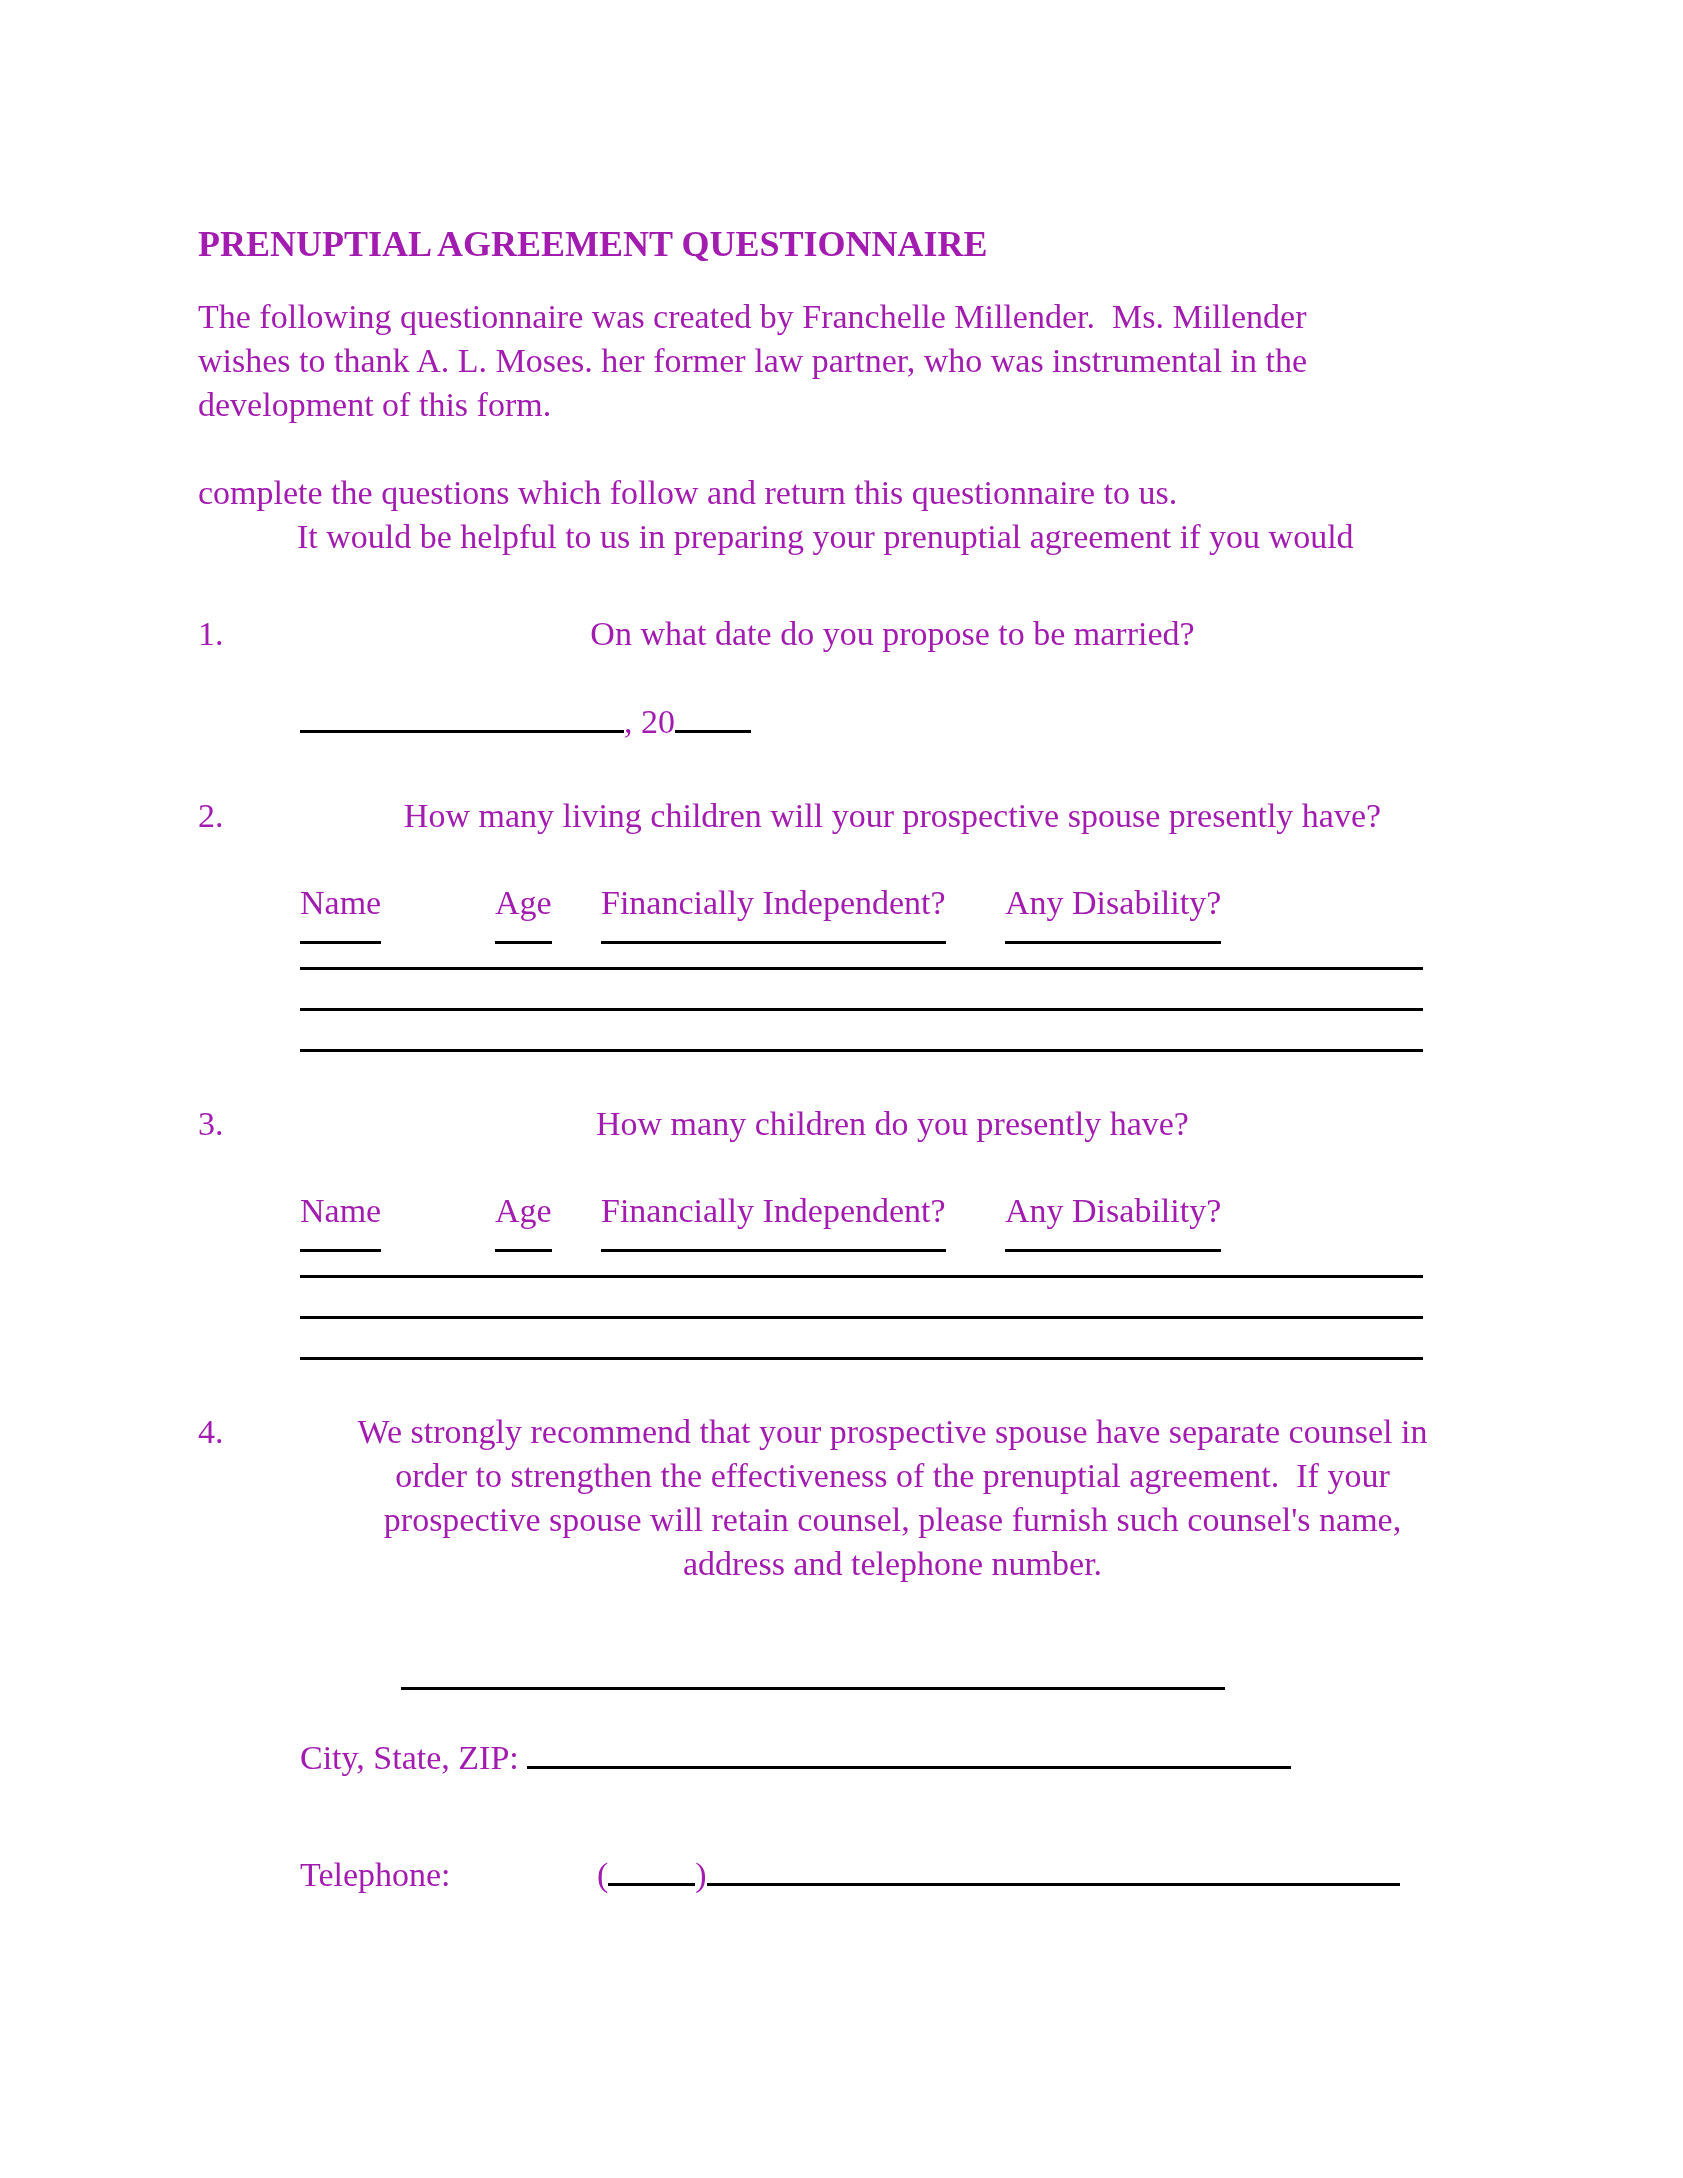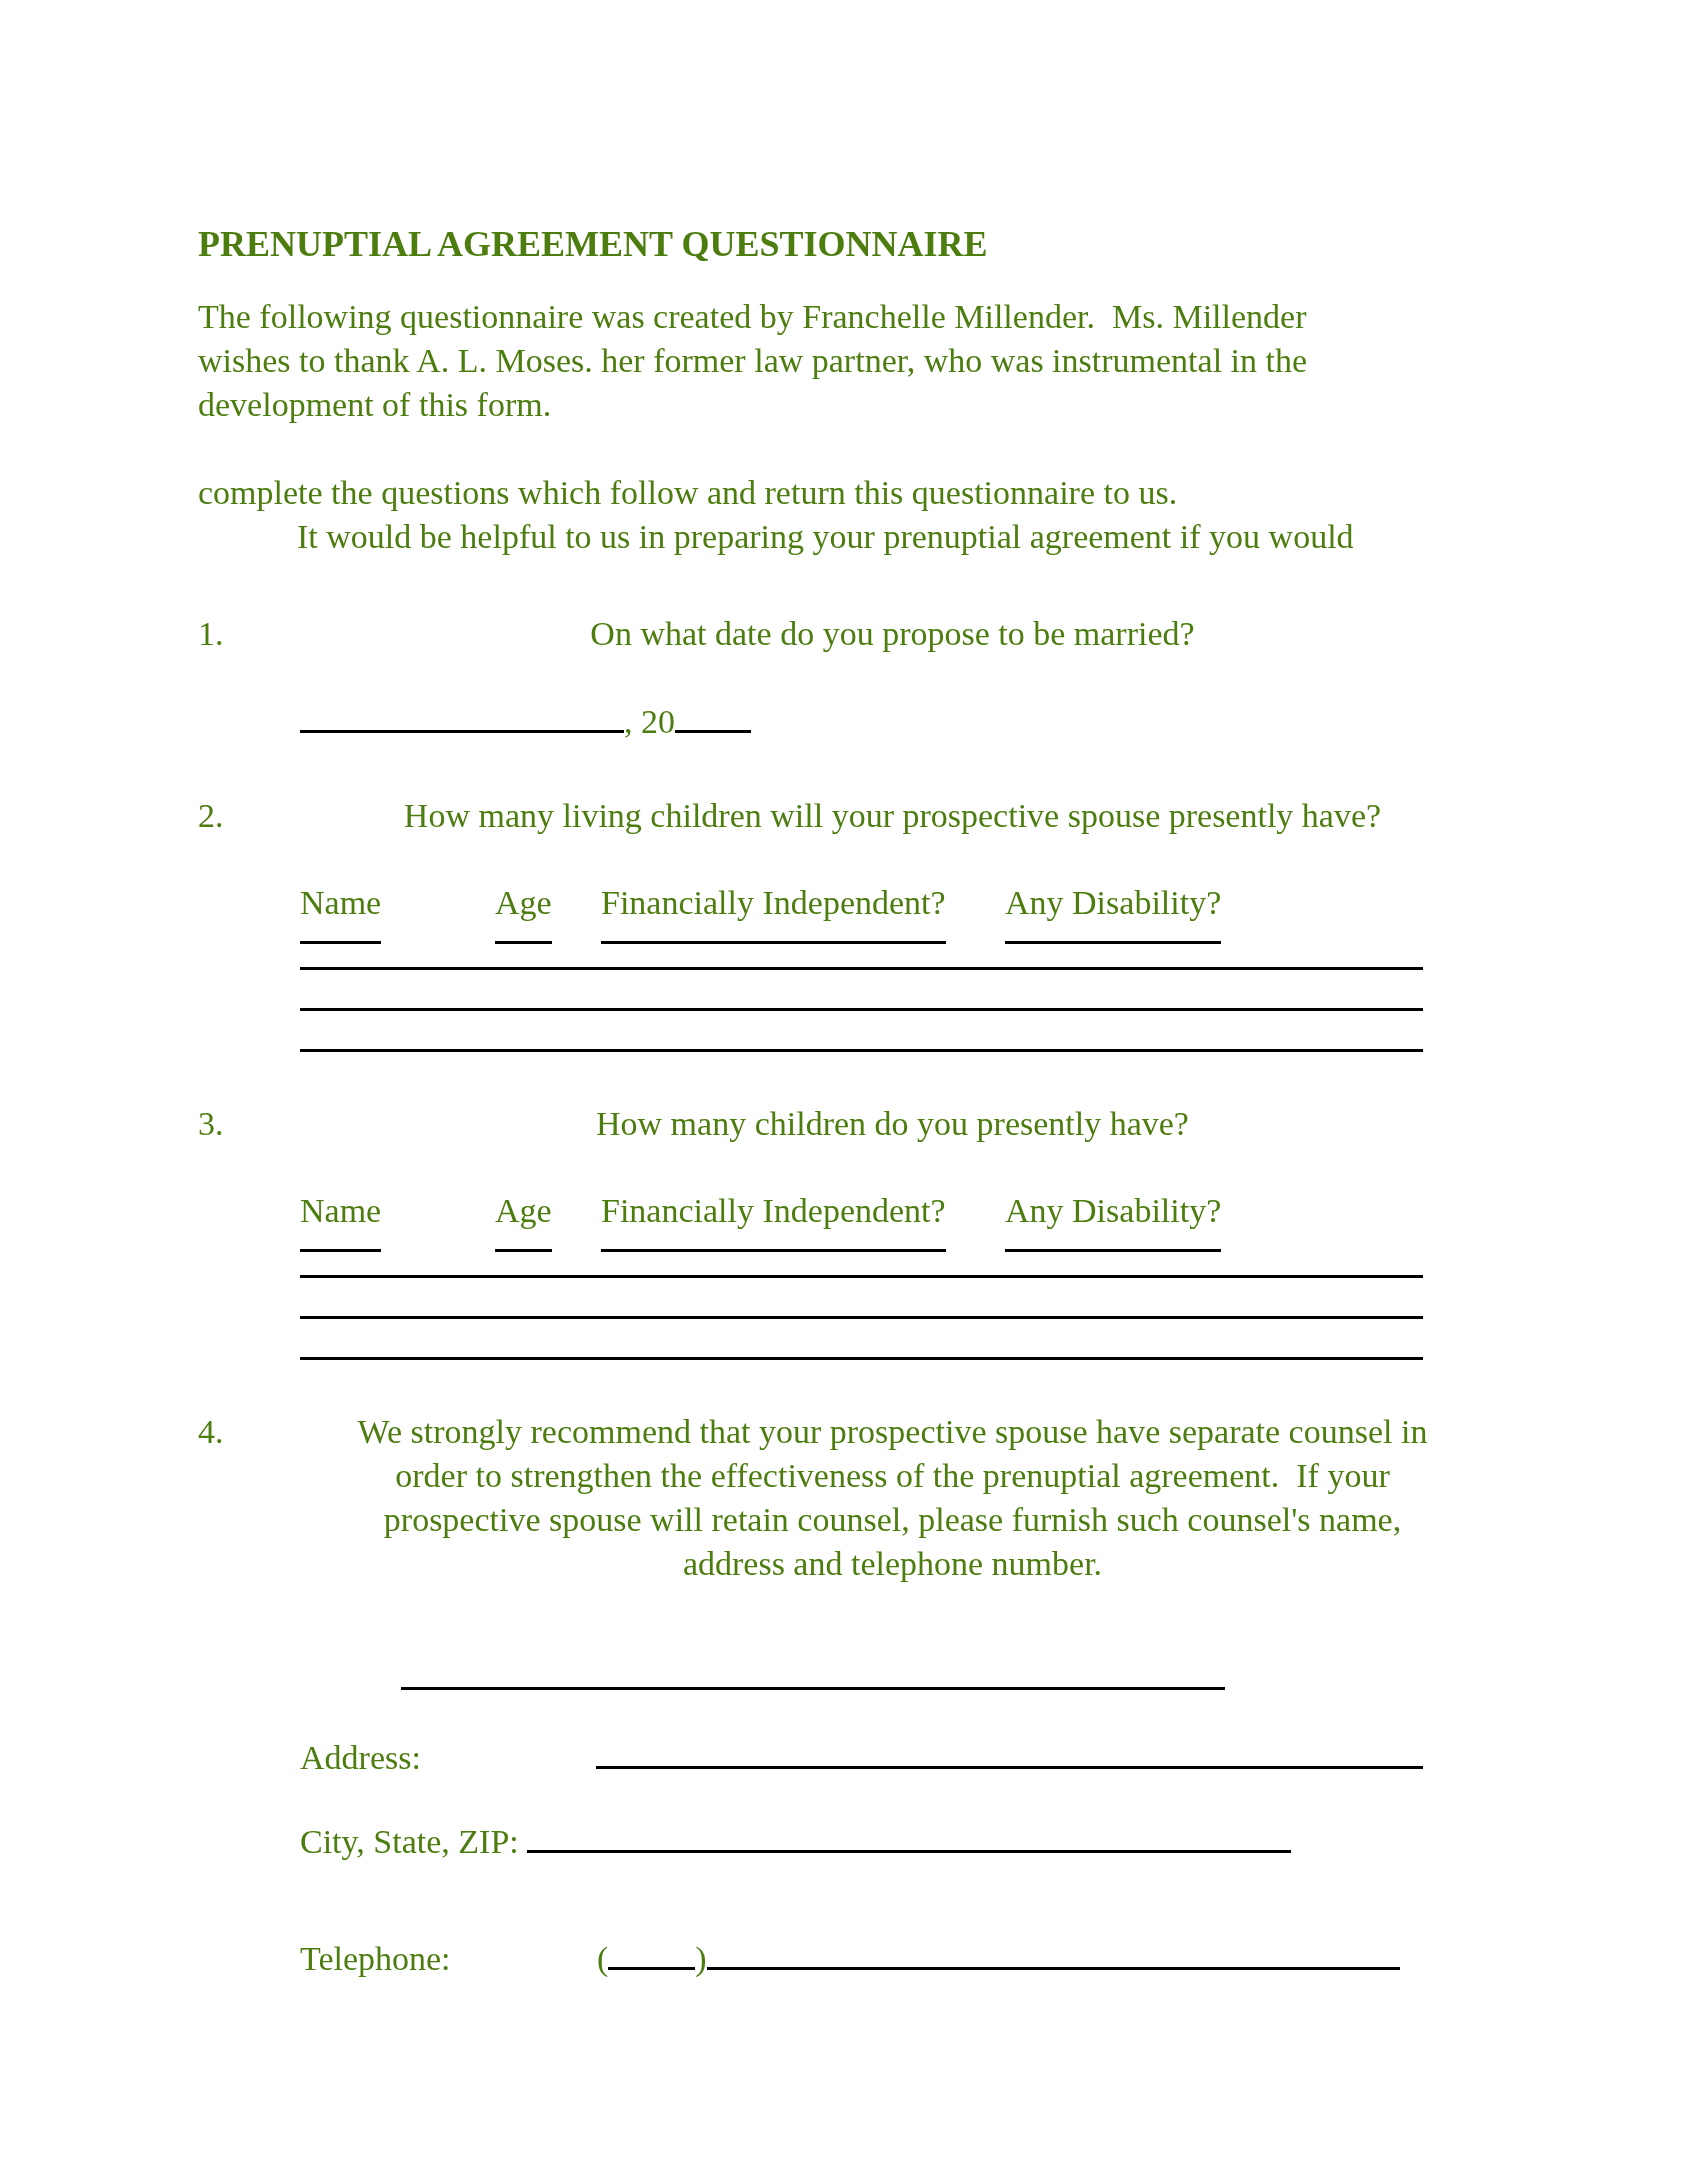--- a/index.html
+++ b/index.html
@@ -2,21 +2,21 @@
 <html><head>
 <meta charset="utf-8">
 <style>
   html,body{margin:0;padding:0;background:#ffffff;}
   .page{
     position:relative;
     width:1683px;height:2178px;
     box-sizing:border-box;
     padding:220px 198px 0 198px;
     background:#ffffff;
-    color:#4d7c0f;
+    color:#a21caf;
     font-family:"Liberation Serif","DejaVu Serif",serif;
     font-size:34px;
     line-height:44px;
     overflow:hidden;
   }
   .line{white-space:pre-wrap;}
   .title{
     font-size:36px;
     line-height:48px;
     font-weight:bold;
@@ -145,20 +145,19 @@
     <div class="qtext">
       <div class="line">We strongly recommend that your prospective spouse have separate counsel in</div>
       <div class="line">order to strengthen the effectiveness of the prenuptial agreement.  If your</div>
       <div class="line">prospective spouse will retain counsel, please furnish such counsel's name,</div>
       <div class="line">address and telephone number.</div>
     </div>
   </div>
 
   <div class="name-underline mb42"></div>
 
-  <div class="fieldrow mb36"><span class="flabel flabel-w">Address:</span><span class="blank blank-address"></span></div>
 
   <div class="fieldrow mb52"><span class="flabel line">City, State, ZIP: </span><span class="blank blank-city"></span></div>
 
   <div class="fieldrow"><span class="flabel flabel-phone">Telephone:</span><span>(</span><span class="blank blank-phone-area"></span><span>)</span><span class="blank blank-phone-num"></span></div>
 
 </div>
 
 
 </body></html>

